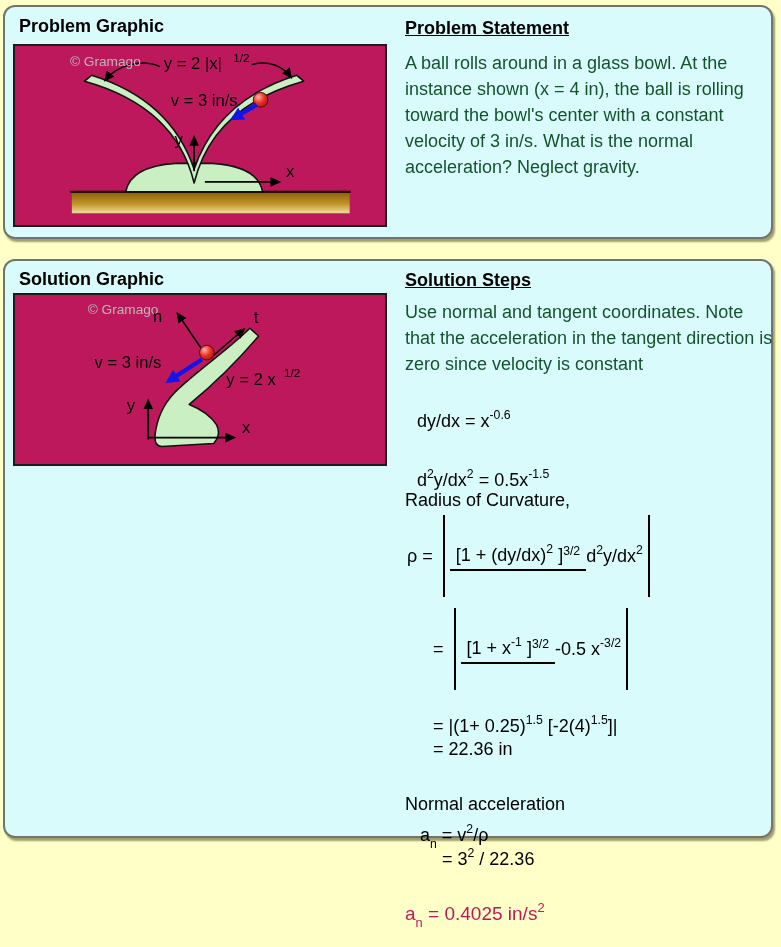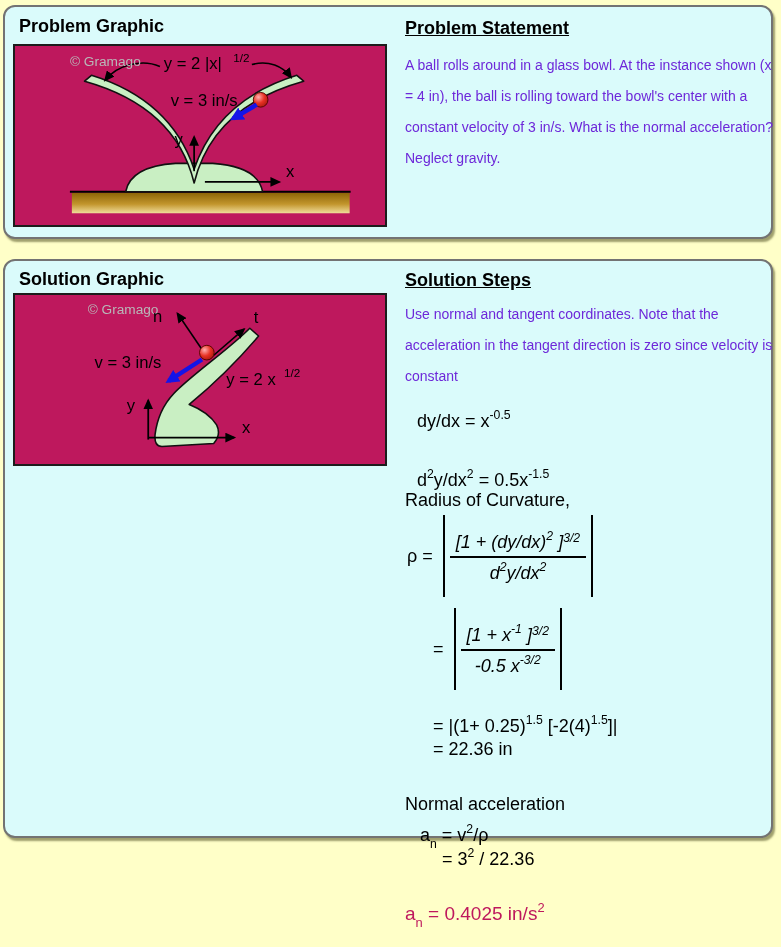--- a/index.html
+++ b/index.html
@@ -20,34 +20,34 @@
     position:absolute;margin:0;font-size:18px;font-weight:bold;line-height:20px;
   }
   .rcol-title{
     position:absolute;font-size:18px;font-weight:bold;text-decoration:underline;line-height:20px;
   }
   .gbox{
     position:absolute;background:#be185d;border:2px solid #1c1c1c;box-sizing:border-box;
   }
   .gbox svg{display:block;width:100%;height:100%;}
   .para{
-    position:absolute;font-size:14px;line-height:31px;color:#6d28d9;
+    position:absolute;font-size:18px;line-height:26px;color:#14532d;
   }
   .eq{
     position:absolute;font-size:18px;line-height:22px;white-space:nowrap;
   }
   .eq sup,.fracrow sup{font-size:68%;position:relative;top:-1px;}
   .eq sub,.fracrow sub{font-size:68%;position:relative;top:2px;}
   .eq-head{position:absolute;font-size:18px;white-space:nowrap;}
   .fracrow{
     position:absolute;display:flex;align-items:center;font-size:18px;min-height:86px;
   }
   .lhs{margin-right:5px;}
   .absbar{align-self:stretch;border-left:2px solid #000;margin:2px 5px;width:0;}
-  .frac{display:flex;flex-direction:column;align-items:center;font-style:italic;}
+  .frac{display:flex;flex-direction:row;align-items:flex-start;}
   .fnum{padding:2px 6px 3px;border-bottom:2px solid #000;white-space:nowrap;}
   .fden{padding-top:3px;white-space:nowrap;}
   .fexp{font-size:68%;position:relative;top:-6px;}
   .result-red{color:#be185d;font-size:19px;}
   text{font-family:"Liberation Sans","DejaVu Sans",sans-serif;}
   .svg-label{font-size:17px;fill:#000;}
   .svg-exp{font-size:12px;fill:#000;}
   .svg-watermark{font-size:14px;fill:#b9b9b9;}
 </style>
 </head>
@@ -142,21 +142,21 @@
       <text x="214" y="92" class="svg-label">y = 2 x</text>
       <text x="273" y="84" class="svg-exp">1/2</text>
       <text x="112" y="119" class="svg-label">y</text>
       <text x="230" y="141" class="svg-label">x</text>
     </svg>
   </div>
 
   <div class="rcol-title" style="left:400px;top:9px;">Solution Steps</div>
   <div class="para" style="left:400px;top:38px;width:368px;">Use normal and tangent coordinates. Note that the acceleration in the tangent direction is zero since velocity is constant</div>
 
-  <div class="eq" style="left:412px;top:144px;">dy/dx = x<sup>-0.5</sup></div>
+  <div class="eq" style="left:412px;top:144px;">dy/dx = x<sup>-0.6</sup></div>
   <div class="eq" style="left:412px;top:172px;margin-top:31px;">d<sup>2</sup>y/dx<sup>2</sup> = 0.5x<sup>-1.5</sup></div>
 
   <div class="eq-head" style="left:400px;top:229px;">Radius of Curvature,</div>
 
   <div class="fracrow" style="left:402px;top:252px;">
     <span class="lhs">ρ =</span>
     <span class="absbar"></span>
     <span class="frac">
       <span class="fnum"><span>[1 + (dy/dx)<sup>2</sup> ]</span><span class="fexp">3/2</span></span>
       <span class="fden">d<sup>2</sup>y/dx<sup>2</sup></span>

